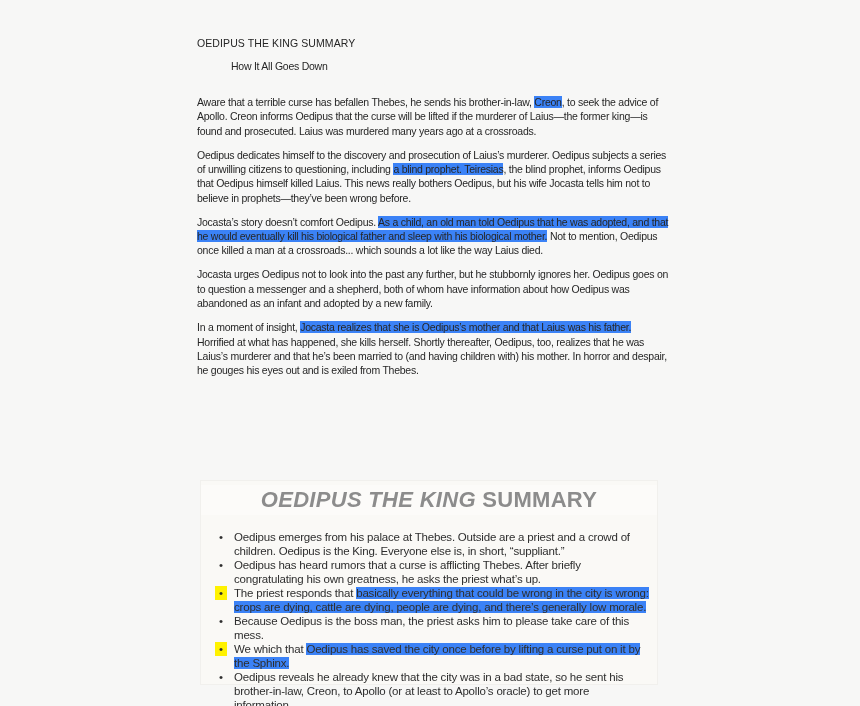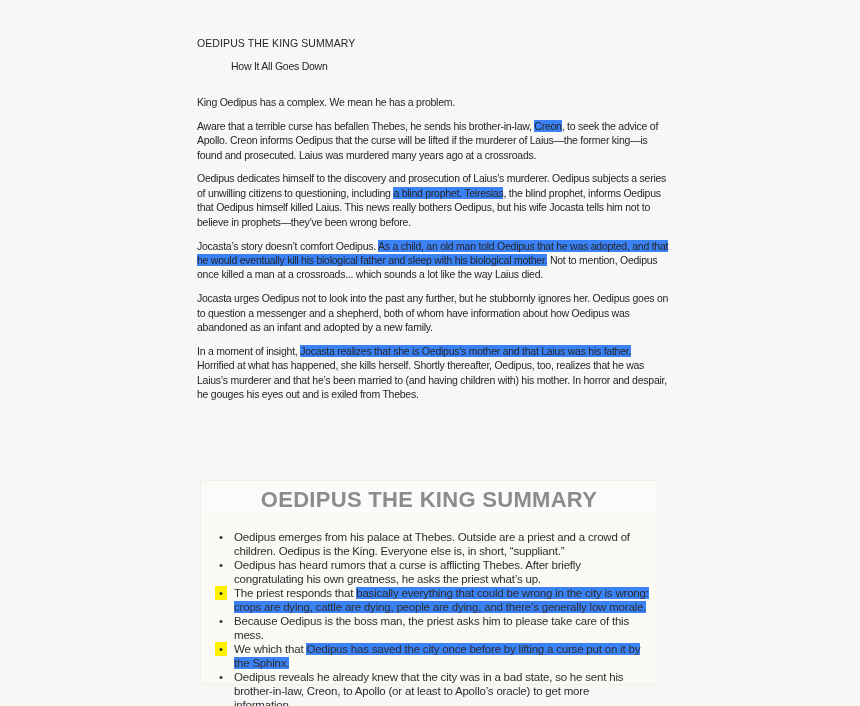--- a/index.html
+++ b/index.html
@@ -63,21 +63,21 @@
     align-items: center;
     justify-content: center;
   }
   .embed-title {
     color: #8c8c8c;
     font-size: 22px;
     font-weight: bold;
     letter-spacing: 0.3px;
     white-space: pre;
   }
-  .embed-title .t-italic { }
+  .embed-title .t-italic { font-style: italic; }
   .bullets {
     margin-top: 15px;
     padding: 0 8px 0 14px;
     color: #2e2e2e;
     font-size: 11.5px;
     letter-spacing: -0.2px;
     line-height: 14px;
   }
   .bullet-row {
     display: flex;
@@ -95,21 +95,20 @@
 </style>
 </head>
 <body>
 
 <div class="page">
 
   <div class="doc">
     <p class="doc-title">OEDIPUS THE KING SUMMARY</p>
     <p class="doc-subtitle">How It All Goes Down</p>
     <div>
-        <p class="doc-para"><span>King Oedipus has a complex. We mean he has a problem.</span></p>
         <p class="doc-para"><span>Aware that a terrible curse has befallen Thebes, he sends his brother-in-law, </span><span class="hl">Creon</span><span>, to seek the advice of Apollo. Creon informs Oedipus that the curse will be lifted if the murderer of Laius—the former king—is found and prosecuted. Laius was murdered many years ago at a crossroads.</span></p>
         <p class="doc-para"><span>Oedipus dedicates himself to the discovery and prosecution of Laius’s murderer. Oedipus subjects a series of unwilling citizens to questioning, including </span><span class="hl">a blind prophet. Teiresias</span><span>, the blind prophet, informs Oedipus that Oedipus himself killed Laius. This news really bothers Oedipus, but his wife Jocasta tells him not to believe in prophets—they’ve been wrong before.</span></p>
         <p class="doc-para"><span>Jocasta’s story doesn’t comfort Oedipus. </span><span class="hl">As a child, an old man told Oedipus that he was adopted, and that he would eventually kill his biological father and sleep with his biological mother.</span><span> Not to mention, Oedipus once killed a man at a crossroads... which sounds a lot like the way Laius died.</span></p>
         <p class="doc-para"><span>Jocasta urges Oedipus not to look into the past any further, but he stubbornly ignores her. Oedipus goes on to question a messenger and a shepherd, both of whom have information about how Oedipus was abandoned as an infant and adopted by a new family.</span></p>
         <p class="doc-para"><span>In a moment of insight, </span><span class="hl">Jocasta realizes that she is Oedipus’s mother and that Laius was his father.</span><span> Horrified at what has happened, she kills herself. Shortly thereafter, Oedipus, too, realizes that he was Laius’s murderer and that he’s been married to (and having children with) his mother. In horror and despair, he gouges his eyes out and is exiled from Thebes.</span></p>
       </div>
   </div>
 
   <div class="embed-box">
     <div class="embed-title-strip">

